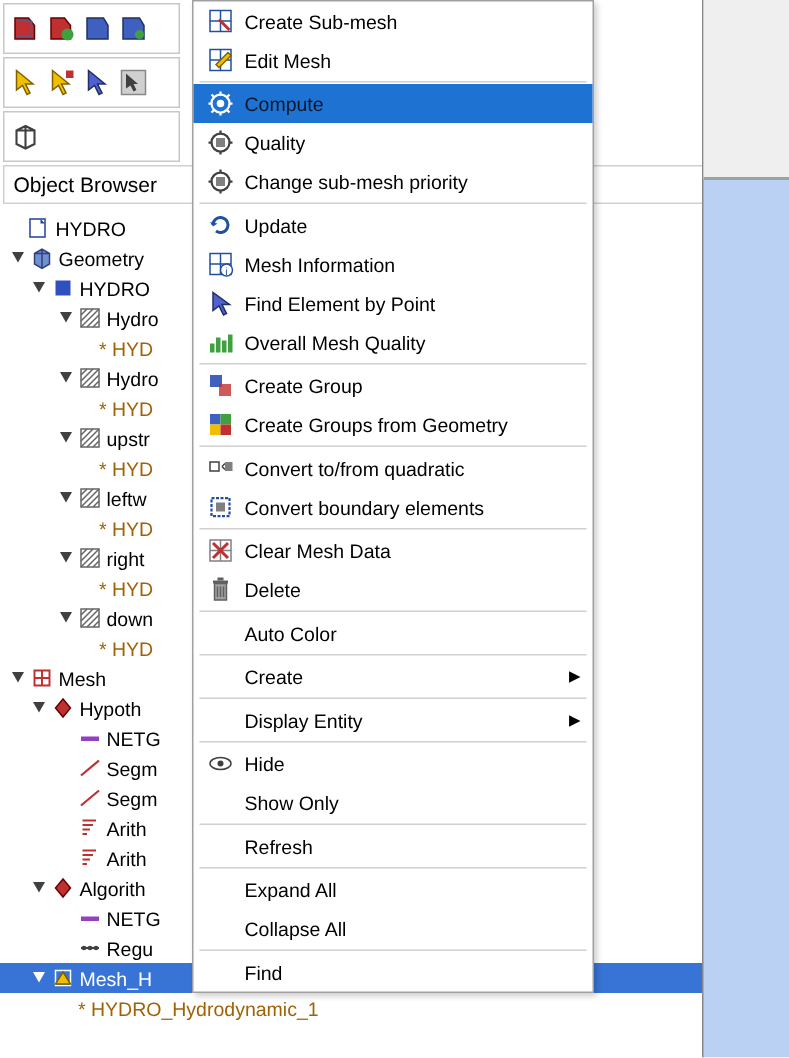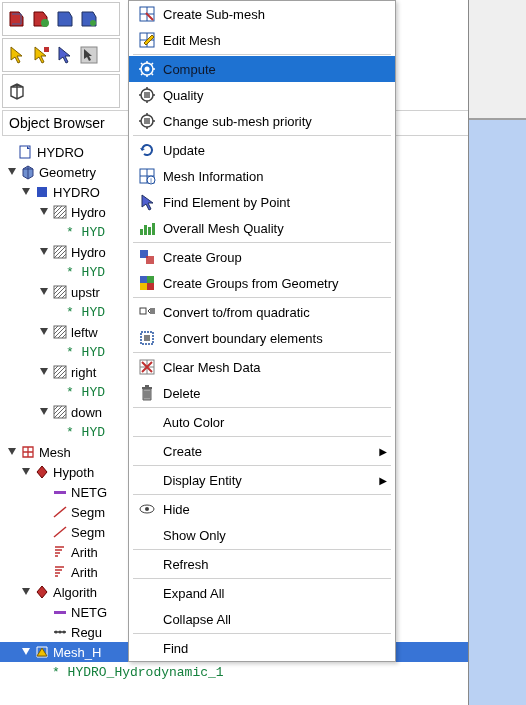--- a/index.html
+++ b/index.html
@@ -5,21 +5,21 @@
 * { margin: 0; padding: 0; box-sizing: border-box; }
 body { font-family: "Liberation Sans", "DejaVu Sans", Arial, sans-serif; font-size: 13px; background: #ffffff; overflow: hidden; width: 526px; height: 705px; position: relative; }
 .toolbar { border: 1px solid #c8c8c8; margin: 2px; padding: 6px 4px; display: flex; gap: 4px; align-items: center; }
 .toolbar-icon { width: 20px; height: 20px; display: inline-block; }
 .obj-browser-label { padding: 4px 6px; font-size: 14px; border: 1px solid #d0d0d0; margin: 2px; }
 .tree { padding: 4px 0; user-select: none; font-size: 13px; }
 .tree-row { display: flex; align-items: center; height: 20px; padding-left: 6px; white-space: nowrap; }
 .twist { width: 12px; height: 12px; display: inline-flex; justify-content: center; align-items: center; margin-right: 2px; cursor: pointer; }
 .indent { display: inline-block; }
 .icon16 { width: 16px; height: 16px; display: inline-block; margin-right: 3px; flex-shrink: 0; vertical-align: middle; }
-.red { color: #15803d; font-family: Liberation Mono, monospace; }
+.red { color: #a16207; }
 .selected { background: #3874d6; color: #ffffff; }
 .context-menu { position: absolute; top: 0; left: 128px; width: 268px; background: #ffffff; border: 1px solid #a0a0a0; box-shadow: 2px 2px 4px rgba(0,0,0,0.2); z-index: 100; }
 .menu-item { display: flex; align-items: center; height: 26px; padding: 0 8px; cursor: default; }
 .menu-item.highlighted { background: #1e72d2; color: #0f172a; }
 .menu-icon { width: 20px; height: 18px; margin-right: 6px; display: inline-flex; align-items: center; justify-content: center; flex-shrink: 0; }
 .menu-sep { height: 1px; background: #d0d0d0; margin: 1px 4px; }
 .menu-arrow { margin-left: auto; font-size: 10px; }
 .right-strip { position: absolute; right: 0; top: 0; width: 58px; height: 100%; background: #bad1f3; border-left: 1px solid #888; }
 .right-strip-top { height: 120px; background: #efefef; border-bottom: 2px solid #a0a0a0; }
 svg { display: block; }

